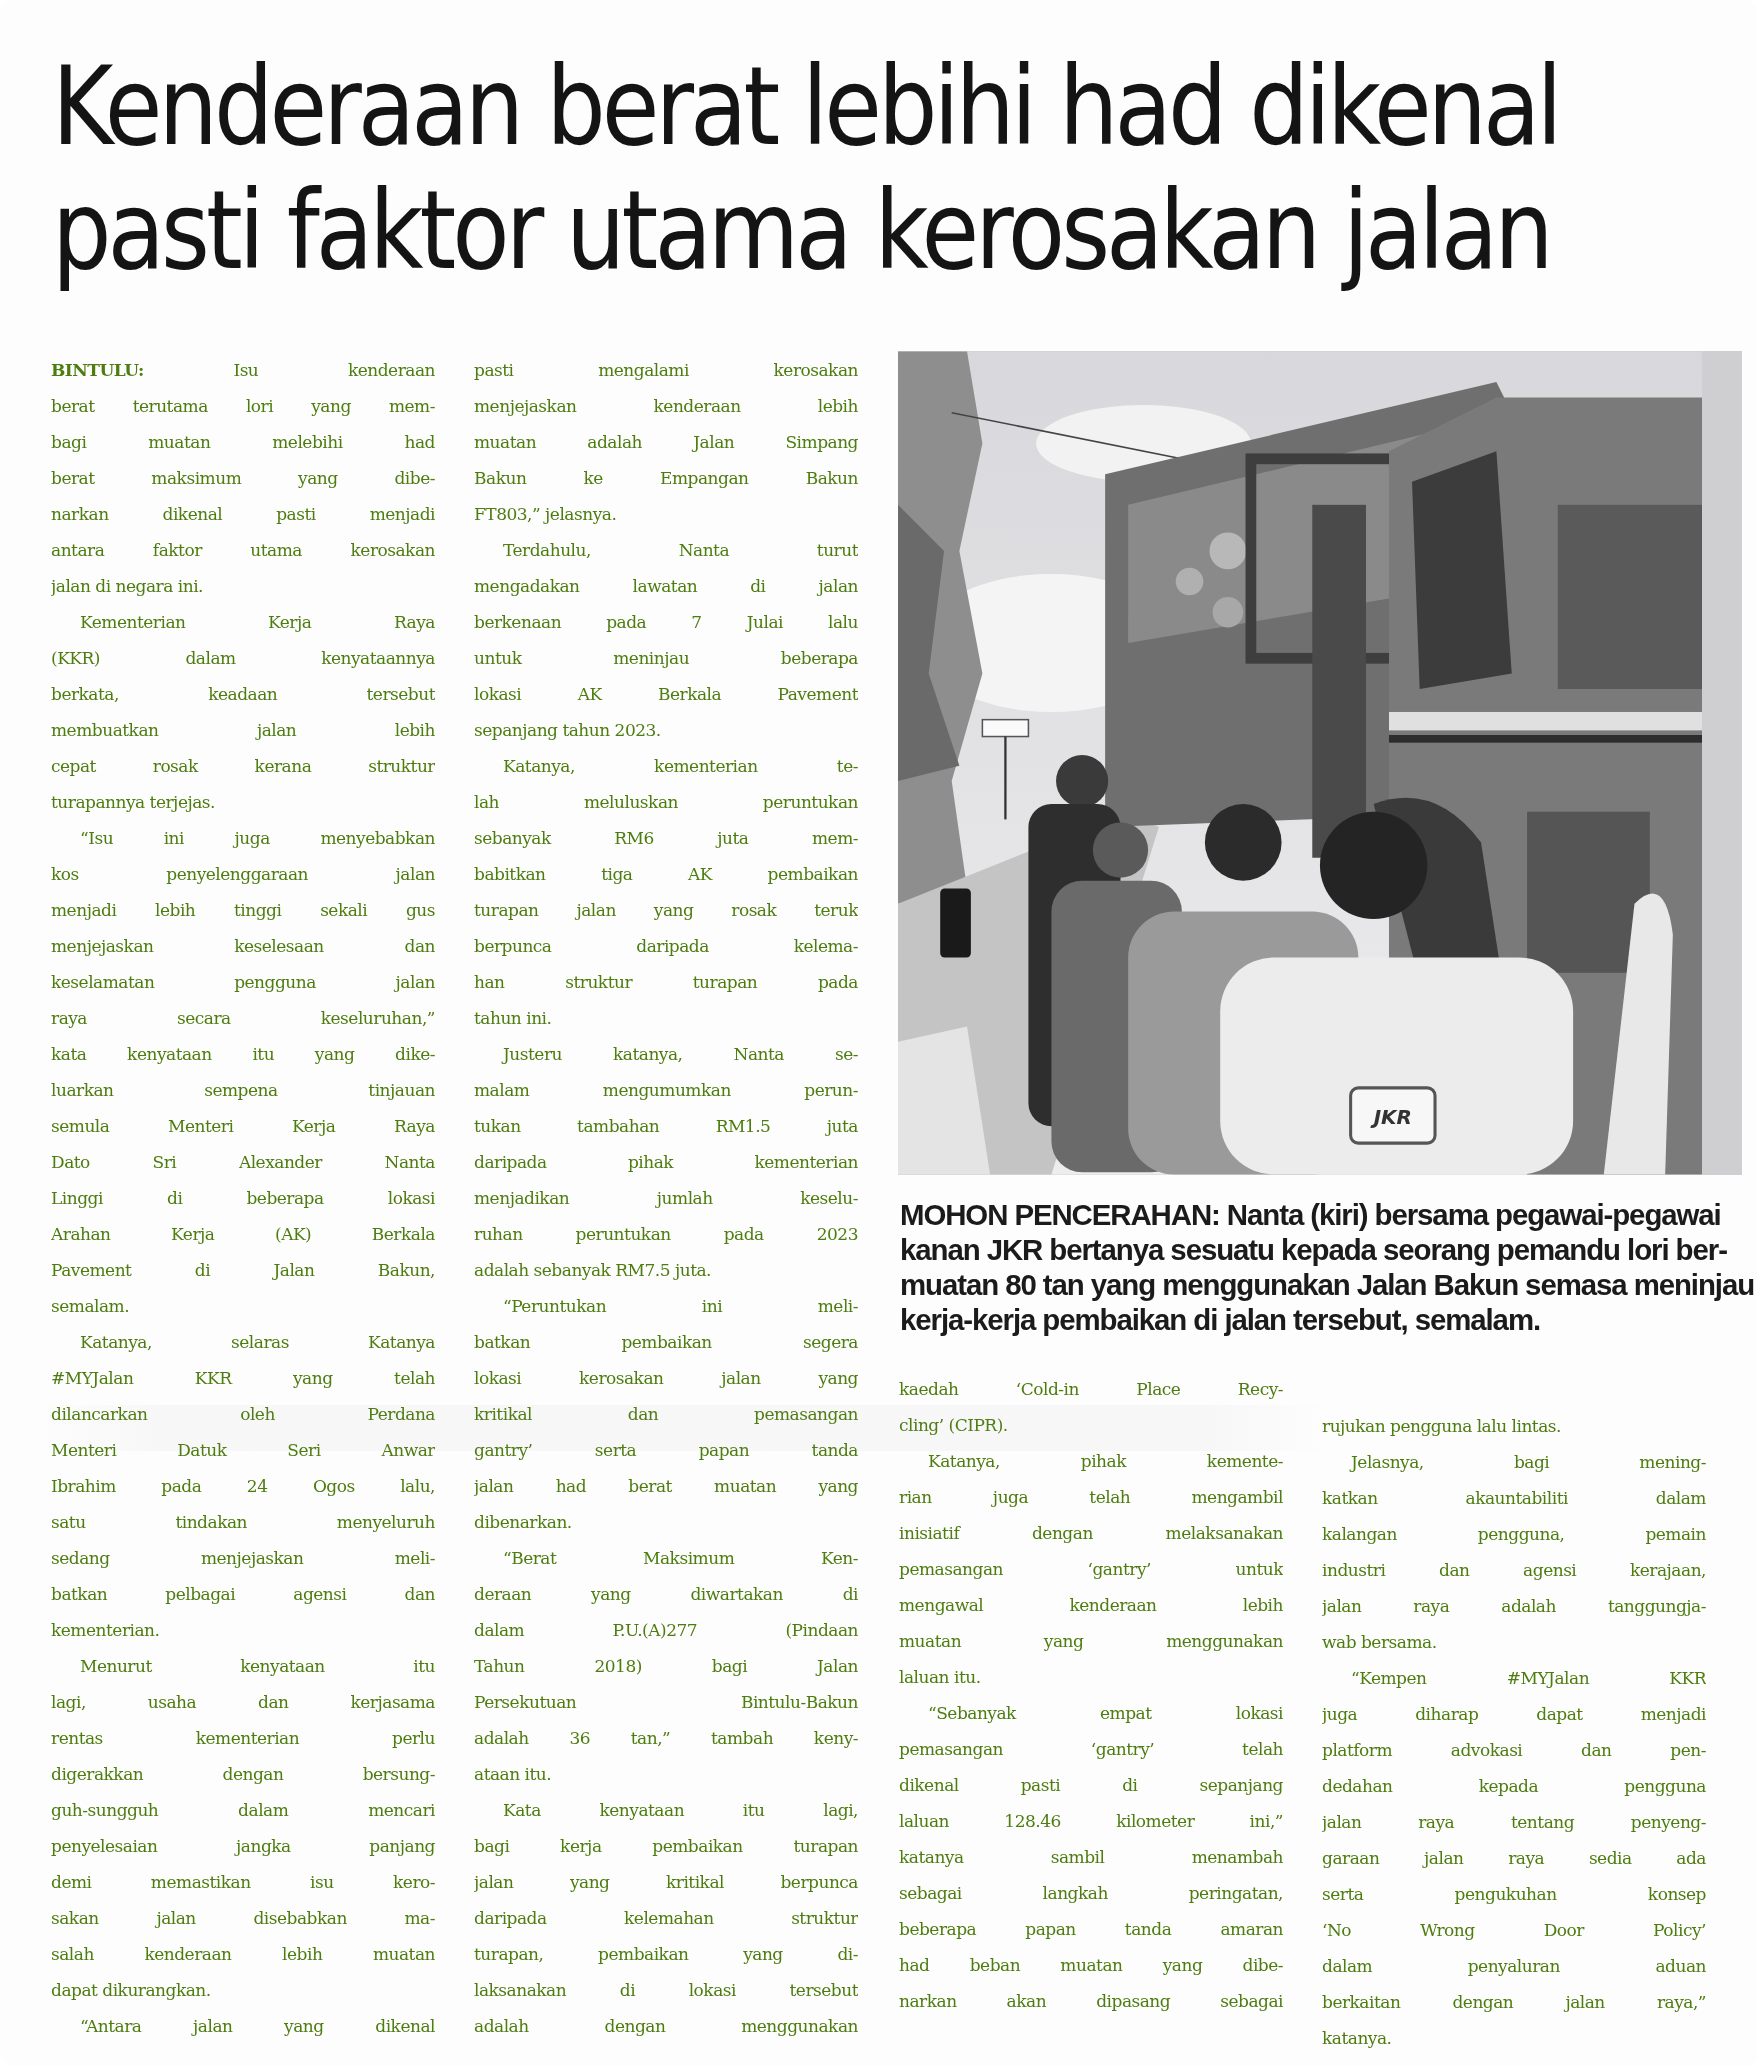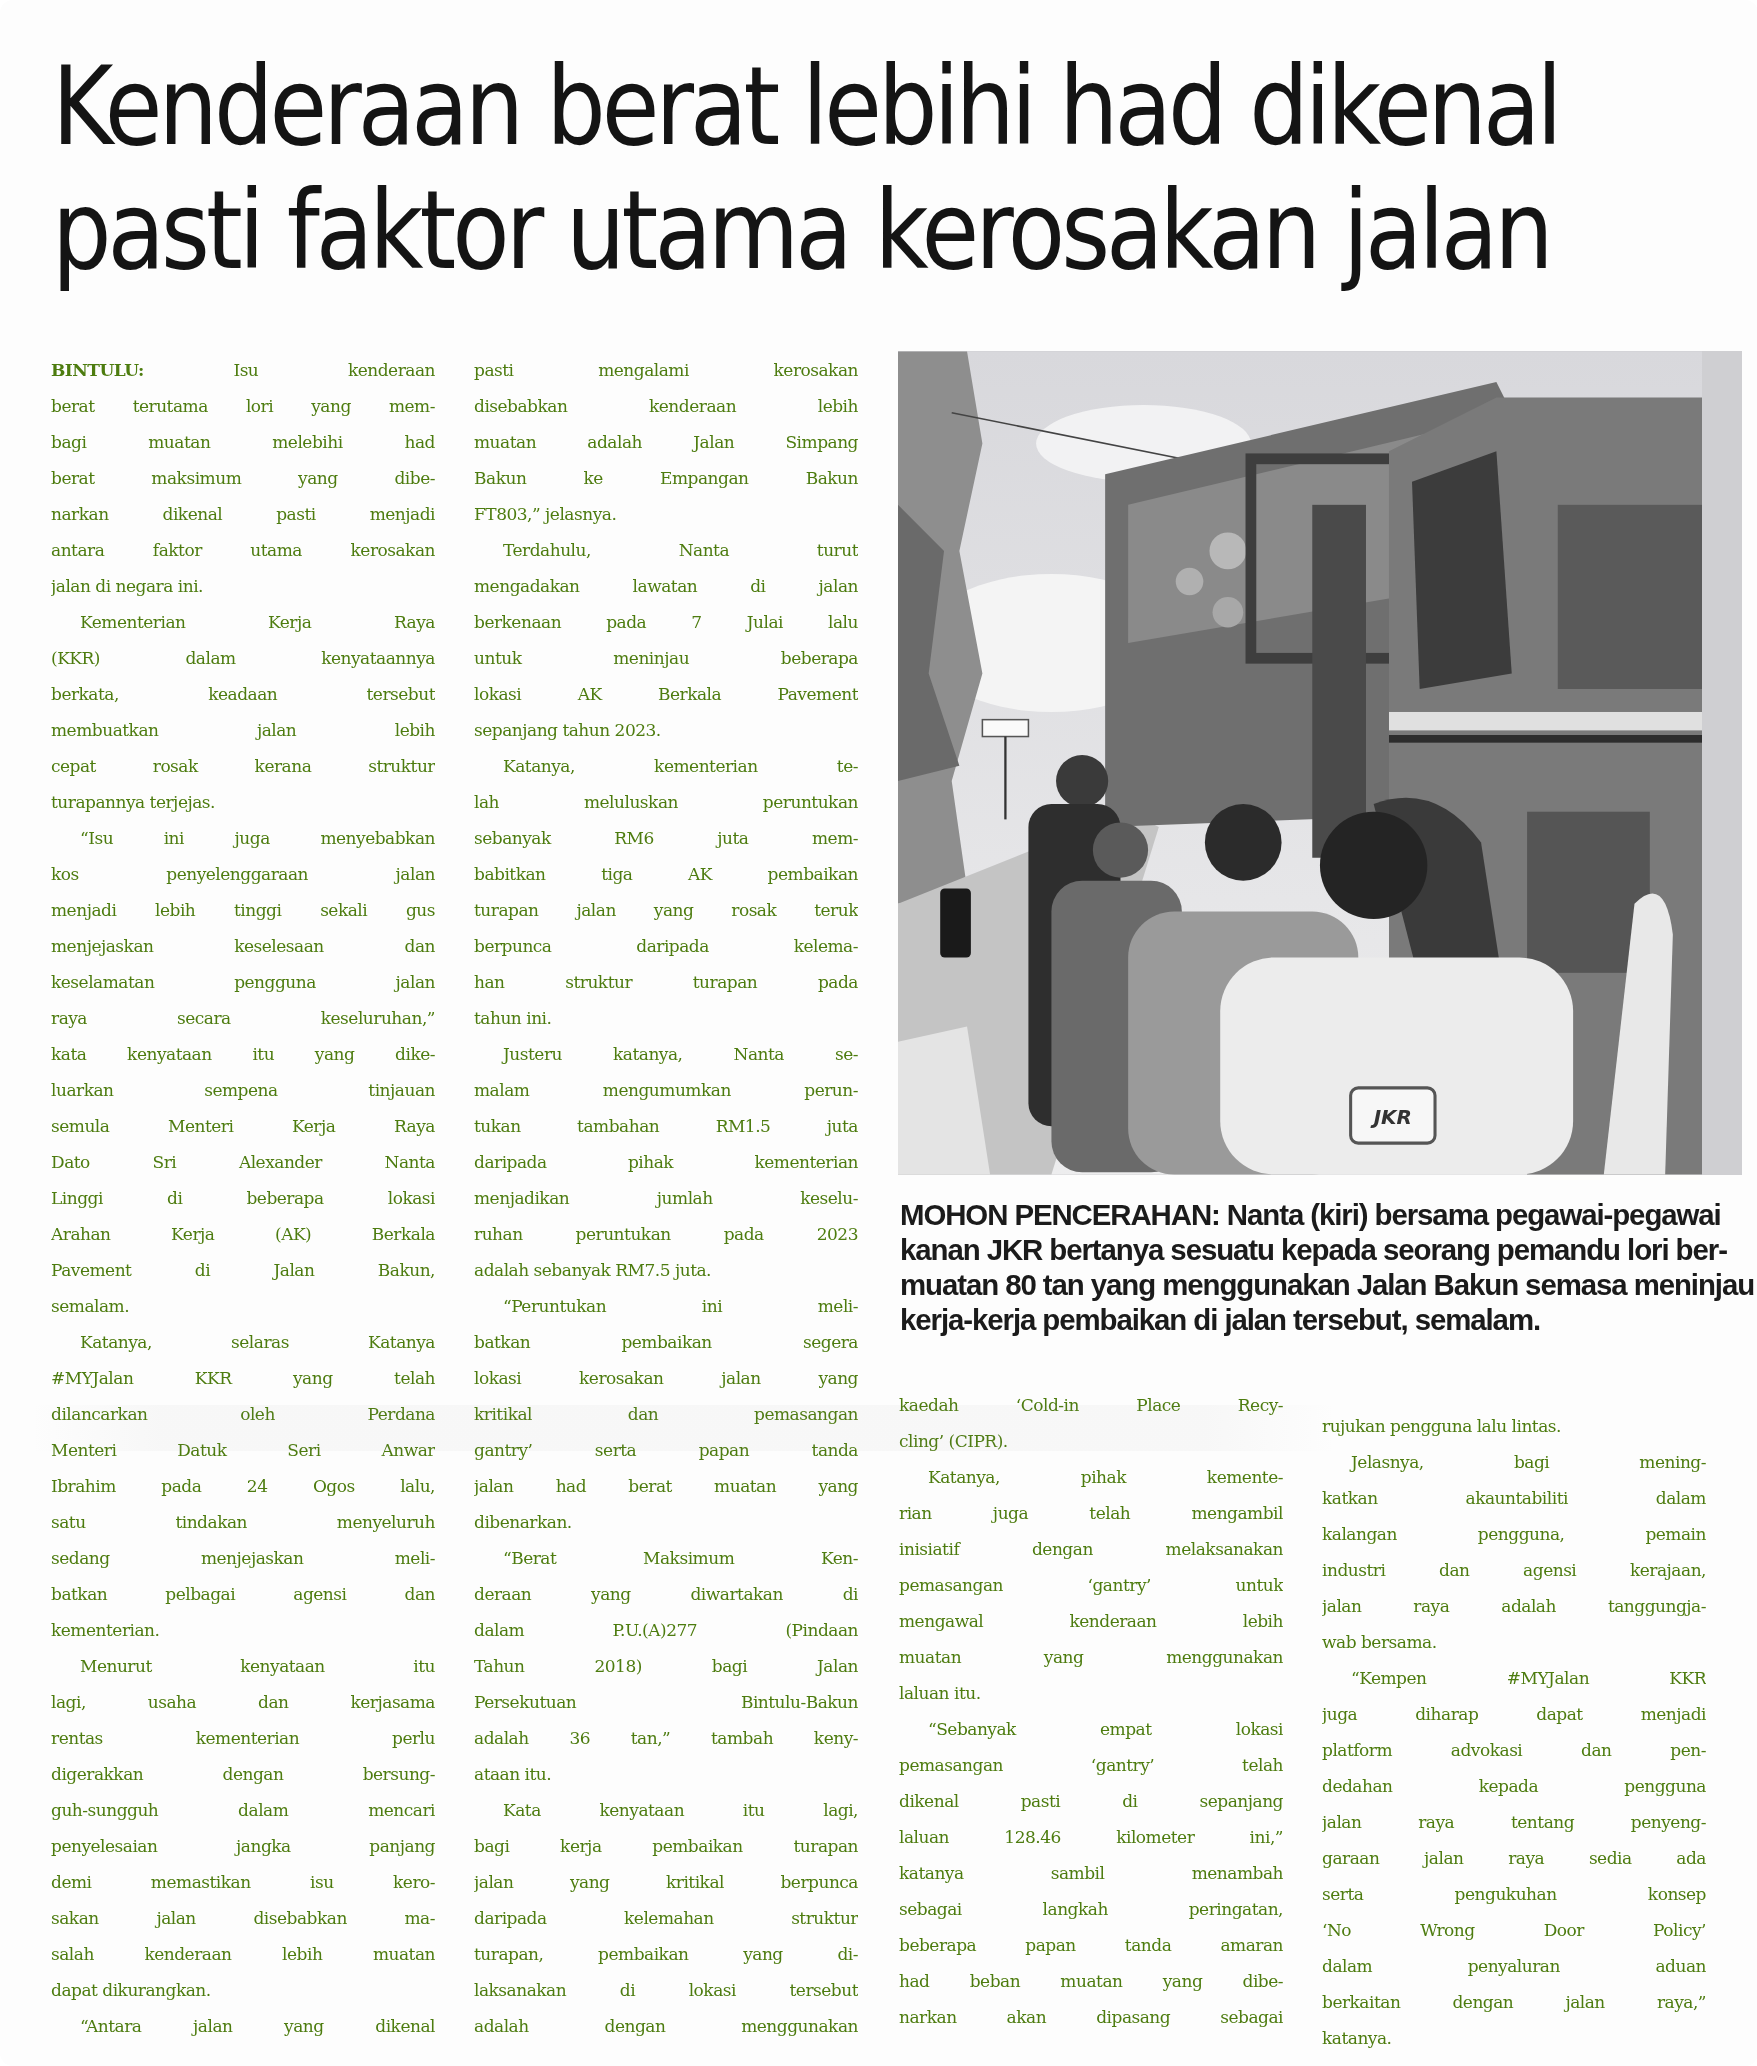--- a/index.html
+++ b/index.html
@@ -3,21 +3,21 @@
 <meta charset="utf-8">
 <style>
   html, body { margin: 0; padding: 0; background: #ffffff; }
   body { width: 1758px; height: 2066px; position: relative; overflow: hidden; }
   .page { position: absolute; inset: 0; background: #fdfdfd; border-radius: 13px; }
   .headline { position: absolute; left: 52px; top: 45px; width: 1689px; font-family: "DejaVu Sans", sans-serif; font-size: 109px; line-height: 124px; color: #141414; letter-spacing: -4.6px; transform: scaleX(0.86); transform-origin: left top; white-space: nowrap; }
   .headline div { height: 124px; }
   .col { position: absolute; top: 352px; width: 384px; font-family: "DejaVu Serif", serif; font-size: 17px; color: #4d7c0f; }
   .col1 { left: 51px; }
   .col2 { left: 474px; }
-  .col3 { left: 899px; top: 1371px; margin-top: 16px; }
+  .col3 { left: 899px; top: 1371px; }
   .col4 { left: 1322px; top: 1408px; }
   .ln { height: 36px; line-height: 36px; white-space: nowrap; text-align: justify; text-align-last: justify; overflow: hidden; letter-spacing: -0.5px; }
   .ln.end { text-align-last: left; }
   .ln.ind { padding-left: 29px; }
   .lead { font-weight: bold; }
   .photo { position: absolute; left: 898px; top: 351px; width: 844px; height: 824px; overflow: hidden; background: #cfcfd2; }
   .photo svg { display: block; }
   .caption { position: absolute; left: 900px; top: 1197px; width: 803px; font-family: "Liberation Sans", sans-serif; font-weight: bold; font-size: 30px; color: #1b1b1b; letter-spacing: -1.1px; }
   .caption .cl { height: 35px; line-height: 35px; white-space: nowrap; text-align: justify; text-align-last: justify; transform: scaleX(0.98); transform-origin: left; }
   .caption .cl.end { text-align-last: left; }
@@ -77,21 +77,21 @@
       <div class="ln">guh-sungguh dalam mencari</div>
       <div class="ln">penyelesaian jangka panjang</div>
       <div class="ln">demi memastikan isu kero-</div>
       <div class="ln">sakan jalan disebabkan ma-</div>
       <div class="ln">salah kenderaan lebih muatan</div>
       <div class="ln end">dapat dikurangkan.</div>
       <div class="ln ind">“Antara jalan yang dikenal</div>
     </div>
   <div class="col col2">
       <div class="ln">pasti mengalami kerosakan</div>
-      <div class="ln">disebabkan kenderaan lebih</div>
+      <div class="ln">menjejaskan kenderaan lebih</div>
       <div class="ln">muatan adalah Jalan Simpang</div>
       <div class="ln">Bakun ke Empangan Bakun</div>
       <div class="ln end">FT803,” jelasnya.</div>
       <div class="ln ind">Terdahulu, Nanta turut</div>
       <div class="ln">mengadakan lawatan di jalan</div>
       <div class="ln">berkenaan pada 7 Julai lalu</div>
       <div class="ln">untuk meninjau beberapa</div>
       <div class="ln">lokasi AK Berkala Pavement</div>
       <div class="ln end">sepanjang tahun 2023.</div>
       <div class="ln ind">Katanya, kementerian te-</div>

